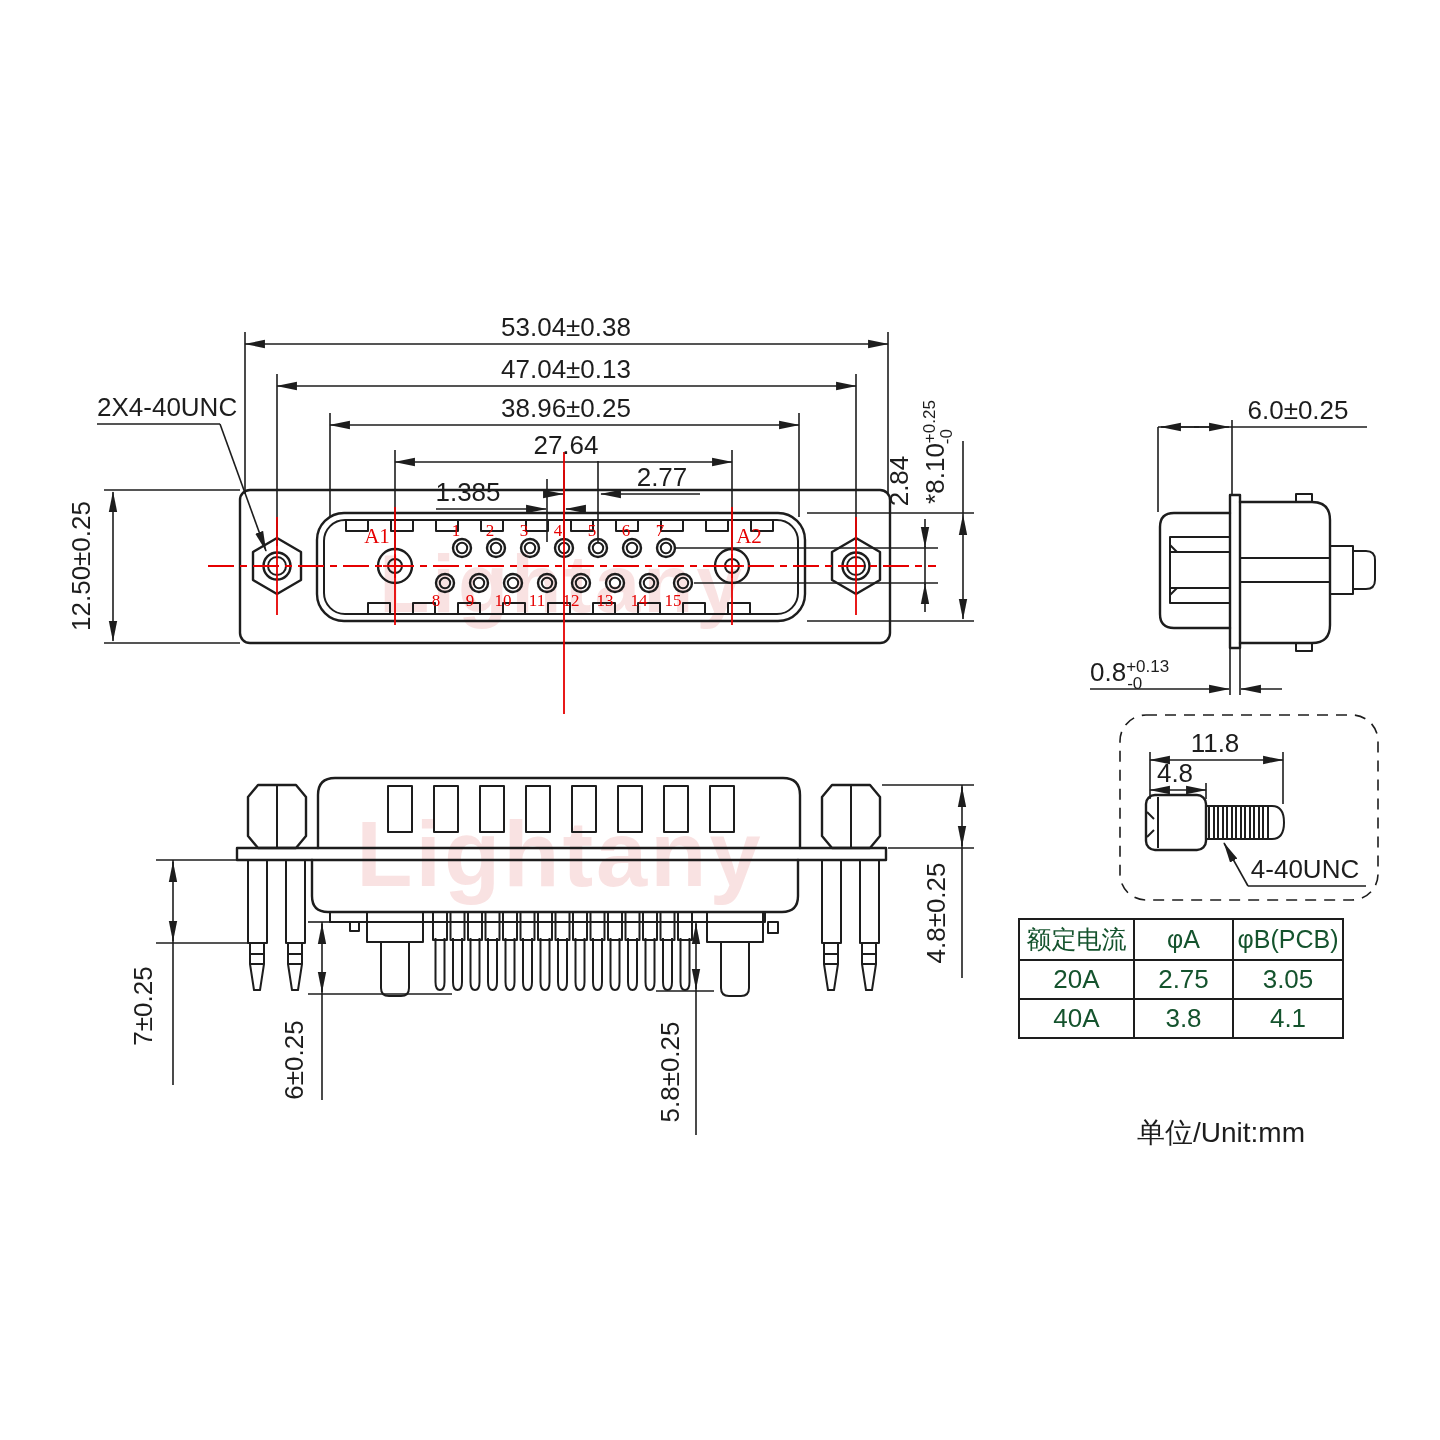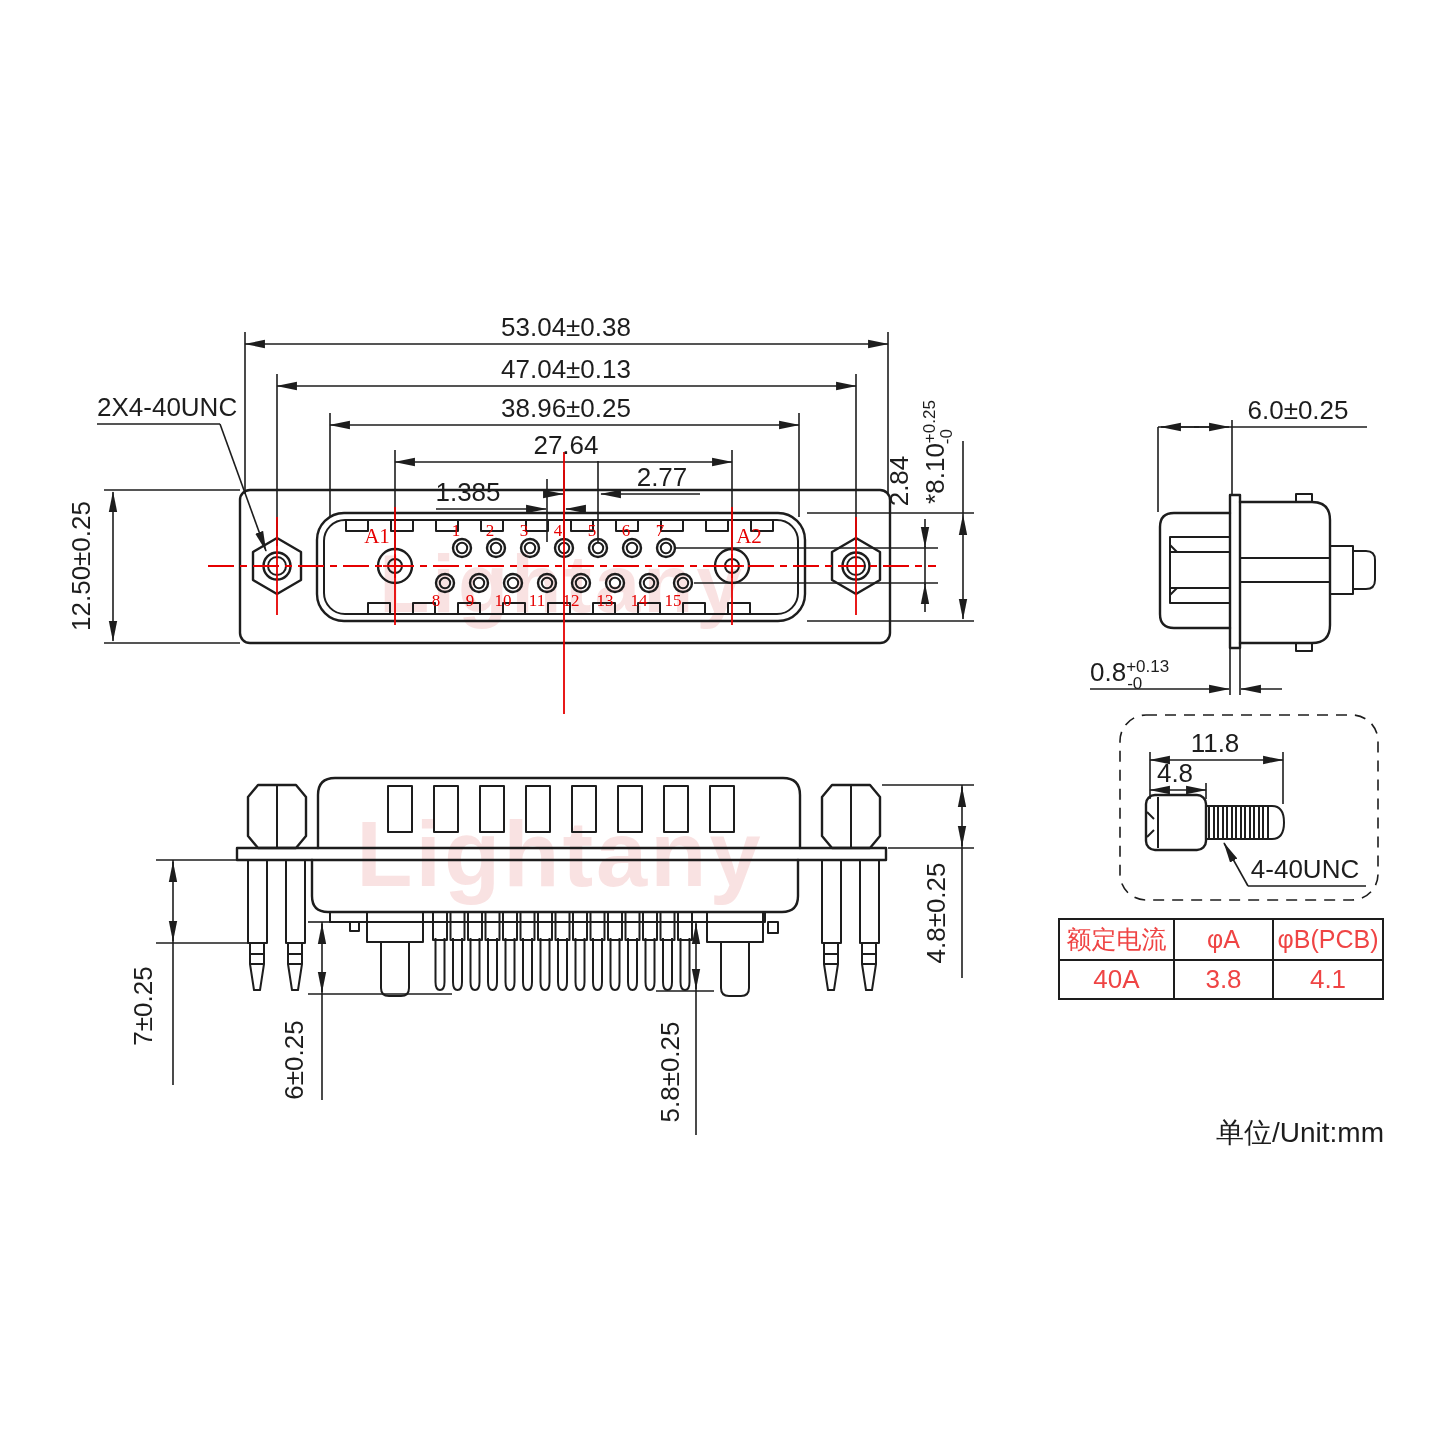--- a/index.html
+++ b/index.html
@@ -8,28 +8,28 @@
   svg{position:absolute;left:0;top:0;}
   .ol{stroke:#1d1d1d;stroke-width:2.4;fill:none;stroke-linejoin:round;stroke-linecap:round;}
   .o2{stroke:#1d1d1d;stroke-width:2;fill:none;stroke-linejoin:round;}
   .tn{stroke:#1d1d1d;stroke-width:1.6;fill:none;stroke-linecap:butt;}
   .rd{stroke:#e60000;stroke-width:1.8;fill:none;}
   .dim{font:26px "Liberation Sans",sans-serif;fill:#1d1d1d;}
   .tol{font-size:17px;}
   .pnum{font:17px "Liberation Serif",serif;fill:#e60000;}
   .albl{font:21px "Liberation Serif",serif;fill:#e60000;}
   .wm{font-family:"Liberation Sans",sans-serif;font-weight:bold;fill:#dd4f4f;opacity:.16;letter-spacing:3px;}
-  .spec-table{position:absolute;left:1058px;top:918px;border-collapse:collapse;
-              font-size:26px;color:#ef4444;table-layout:fixed;}
+  .spec-table{position:absolute;left:1018px;top:918px;border-collapse:collapse;
+              font-size:26px;color:#14532d;table-layout:fixed;}
   .spec-table td,.spec-table th{border:2px solid #1d1d1d;text-align:center;vertical-align:middle;
               padding:0;font-weight:normal;}
   .spec-table th{height:39px;font-size:25px;}
   .spec-table td{height:37px;}
   .c1{width:113px;}.c2{width:97px;margin-top:40px;}.c3{width:108px;}
-  .unit-note{position:absolute;left:1058px;top:1114px;width:326px;text-align:right;
+  .unit-note{position:absolute;left:1058px;top:1114px;width:326px;text-align:center;
              font-size:28px;color:#1d1d1d;}
 </style>
 </head>
 <body>
 
 <div class="canvas">
 
 <svg width="1440" height="1440" viewBox="0 0 1440 1440">
   <defs>
     <marker id="ah" viewBox="0 0 12 6" refX="11.5" refY="3" markerWidth="13" markerHeight="6.5" orient="auto-start-reverse">
@@ -349,20 +349,25 @@
 </svg>
 
   <table class="spec-table">
     <tbody>
         <tr>
       <th class="c1">额定电流</th>
       <th class="c2">φA</th>
       <th class="c3">φB(PCB)</th>
     </tr>
     <tr>
+      <td>20A</td>
+      <td>2.75</td>
+      <td>3.05</td>
+    </tr>
+    <tr>
       <td>40A</td>
       <td>3.8</td>
       <td>4.1</td>
     </tr>
   </tbody>
     </table>
   <div class="unit-note">单位/Unit:mm</div>
 
 </div>
 

